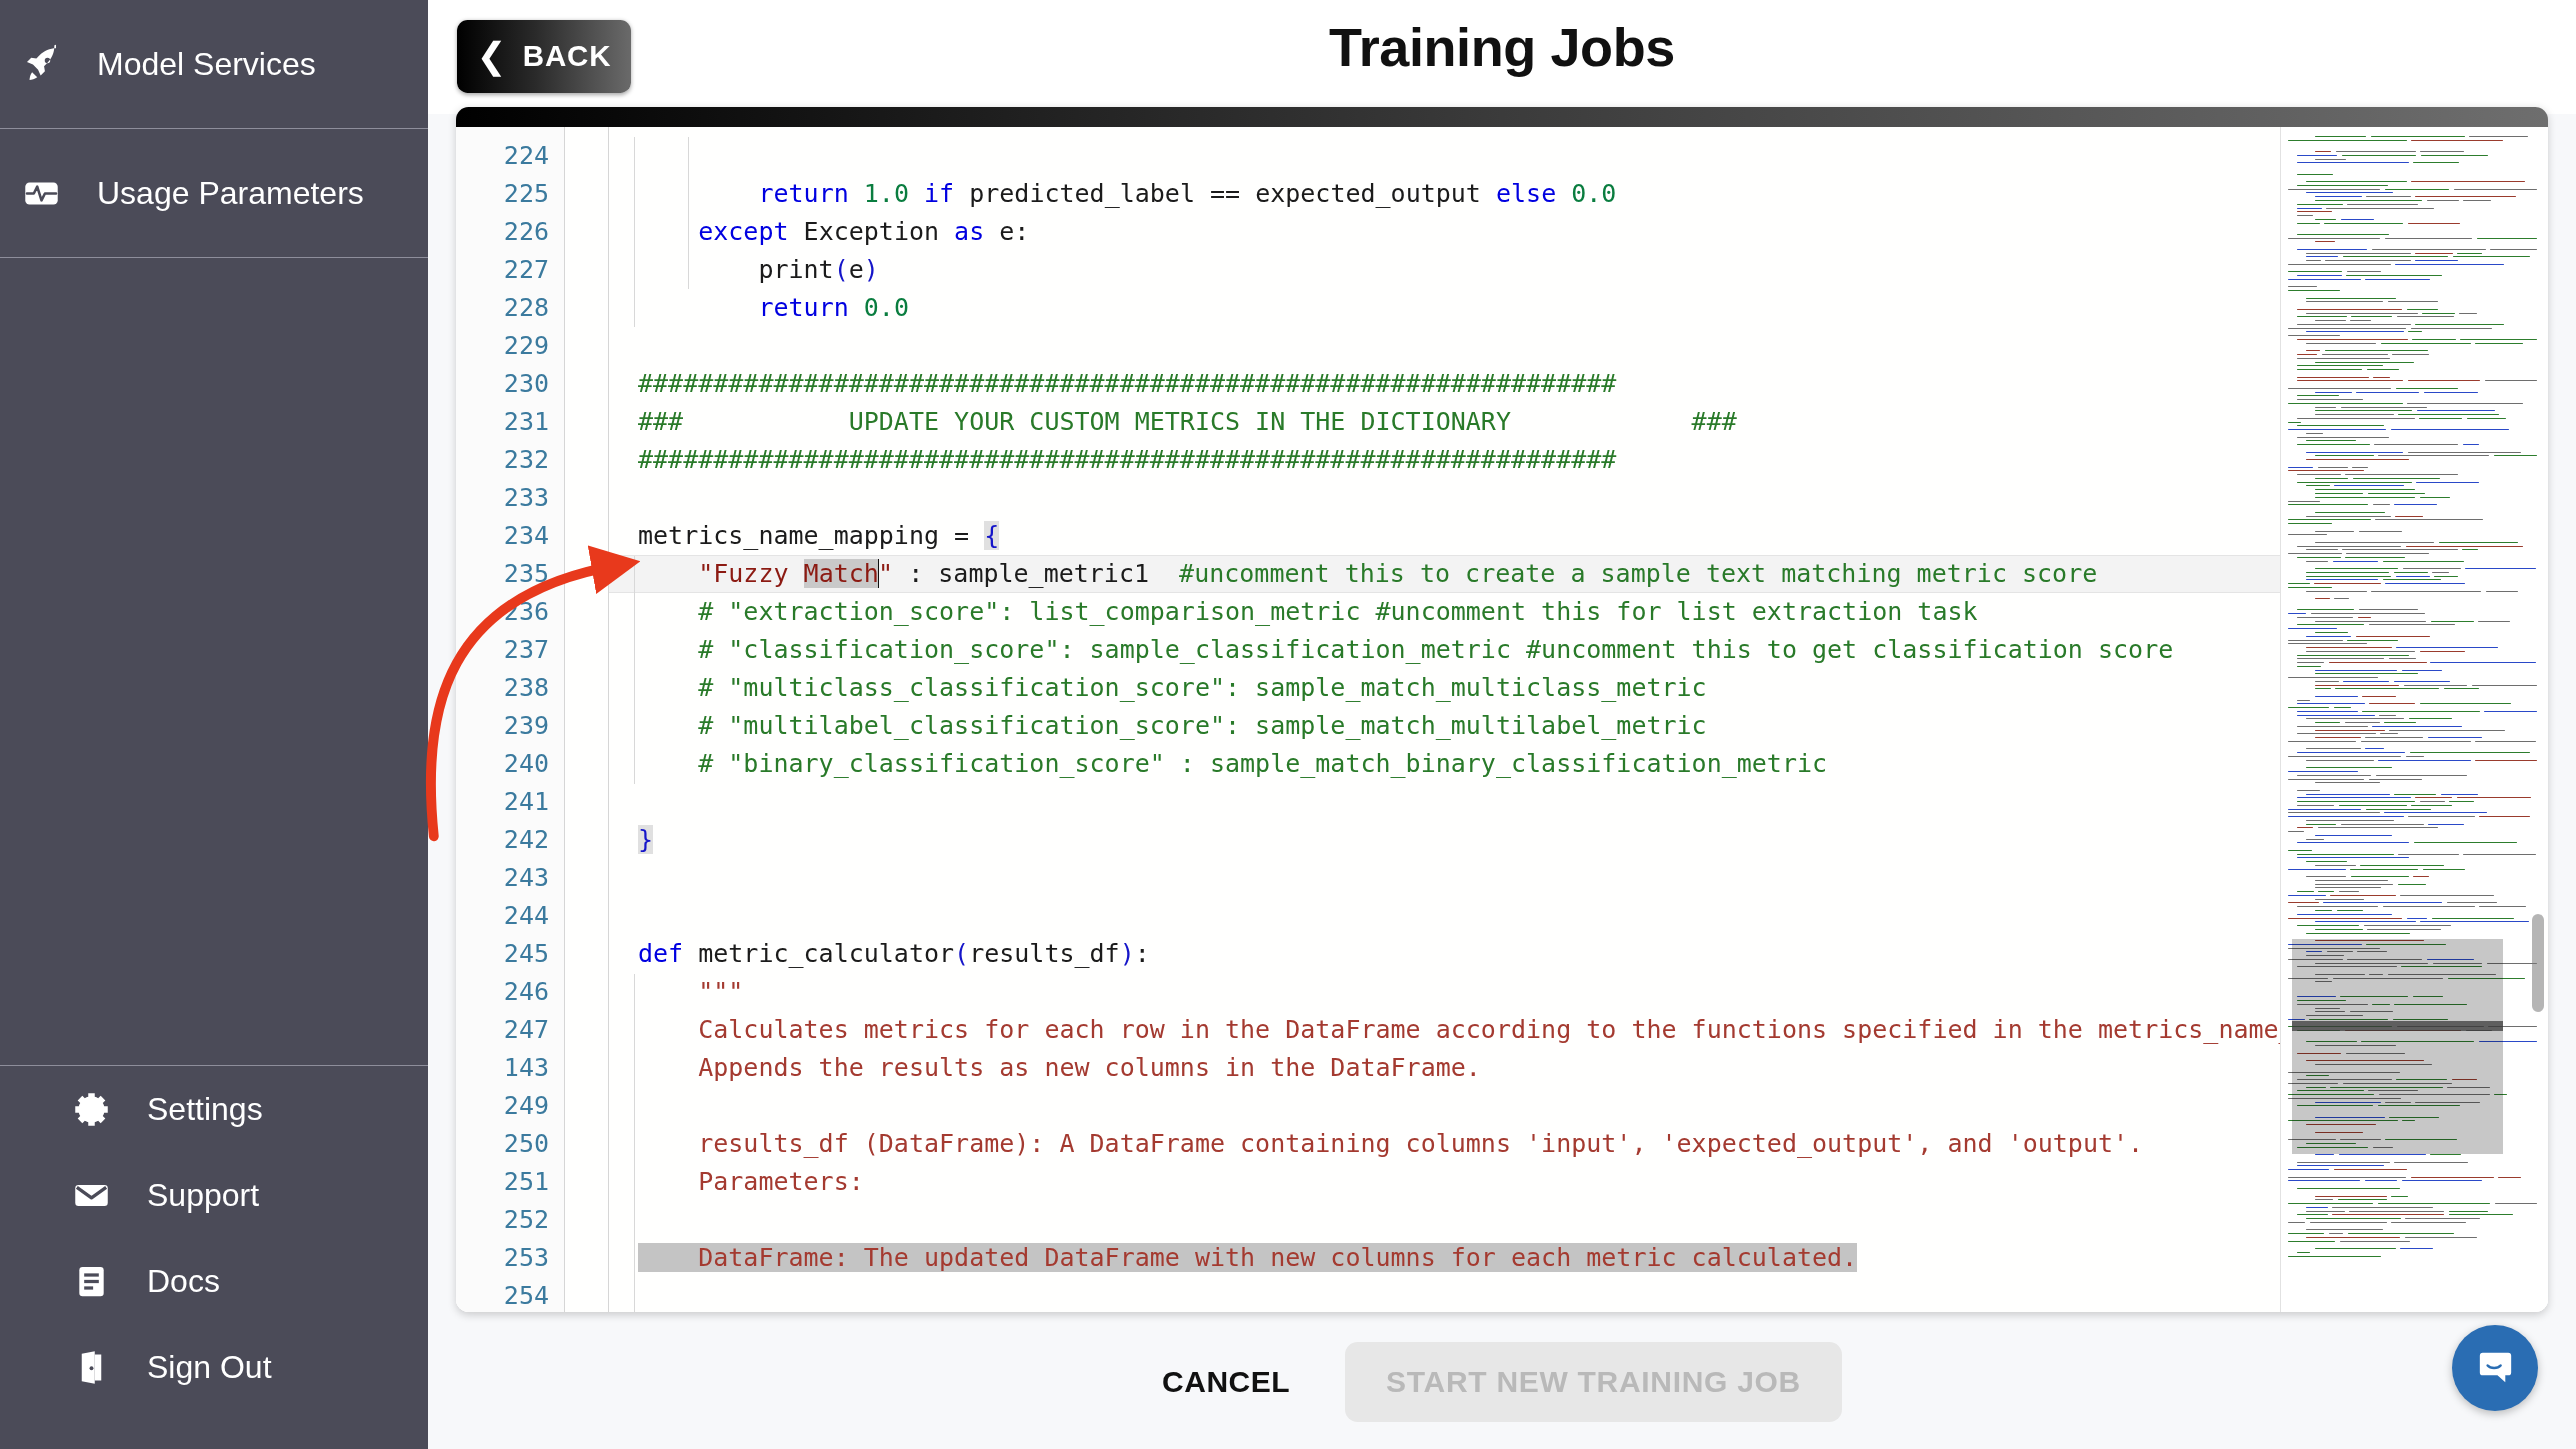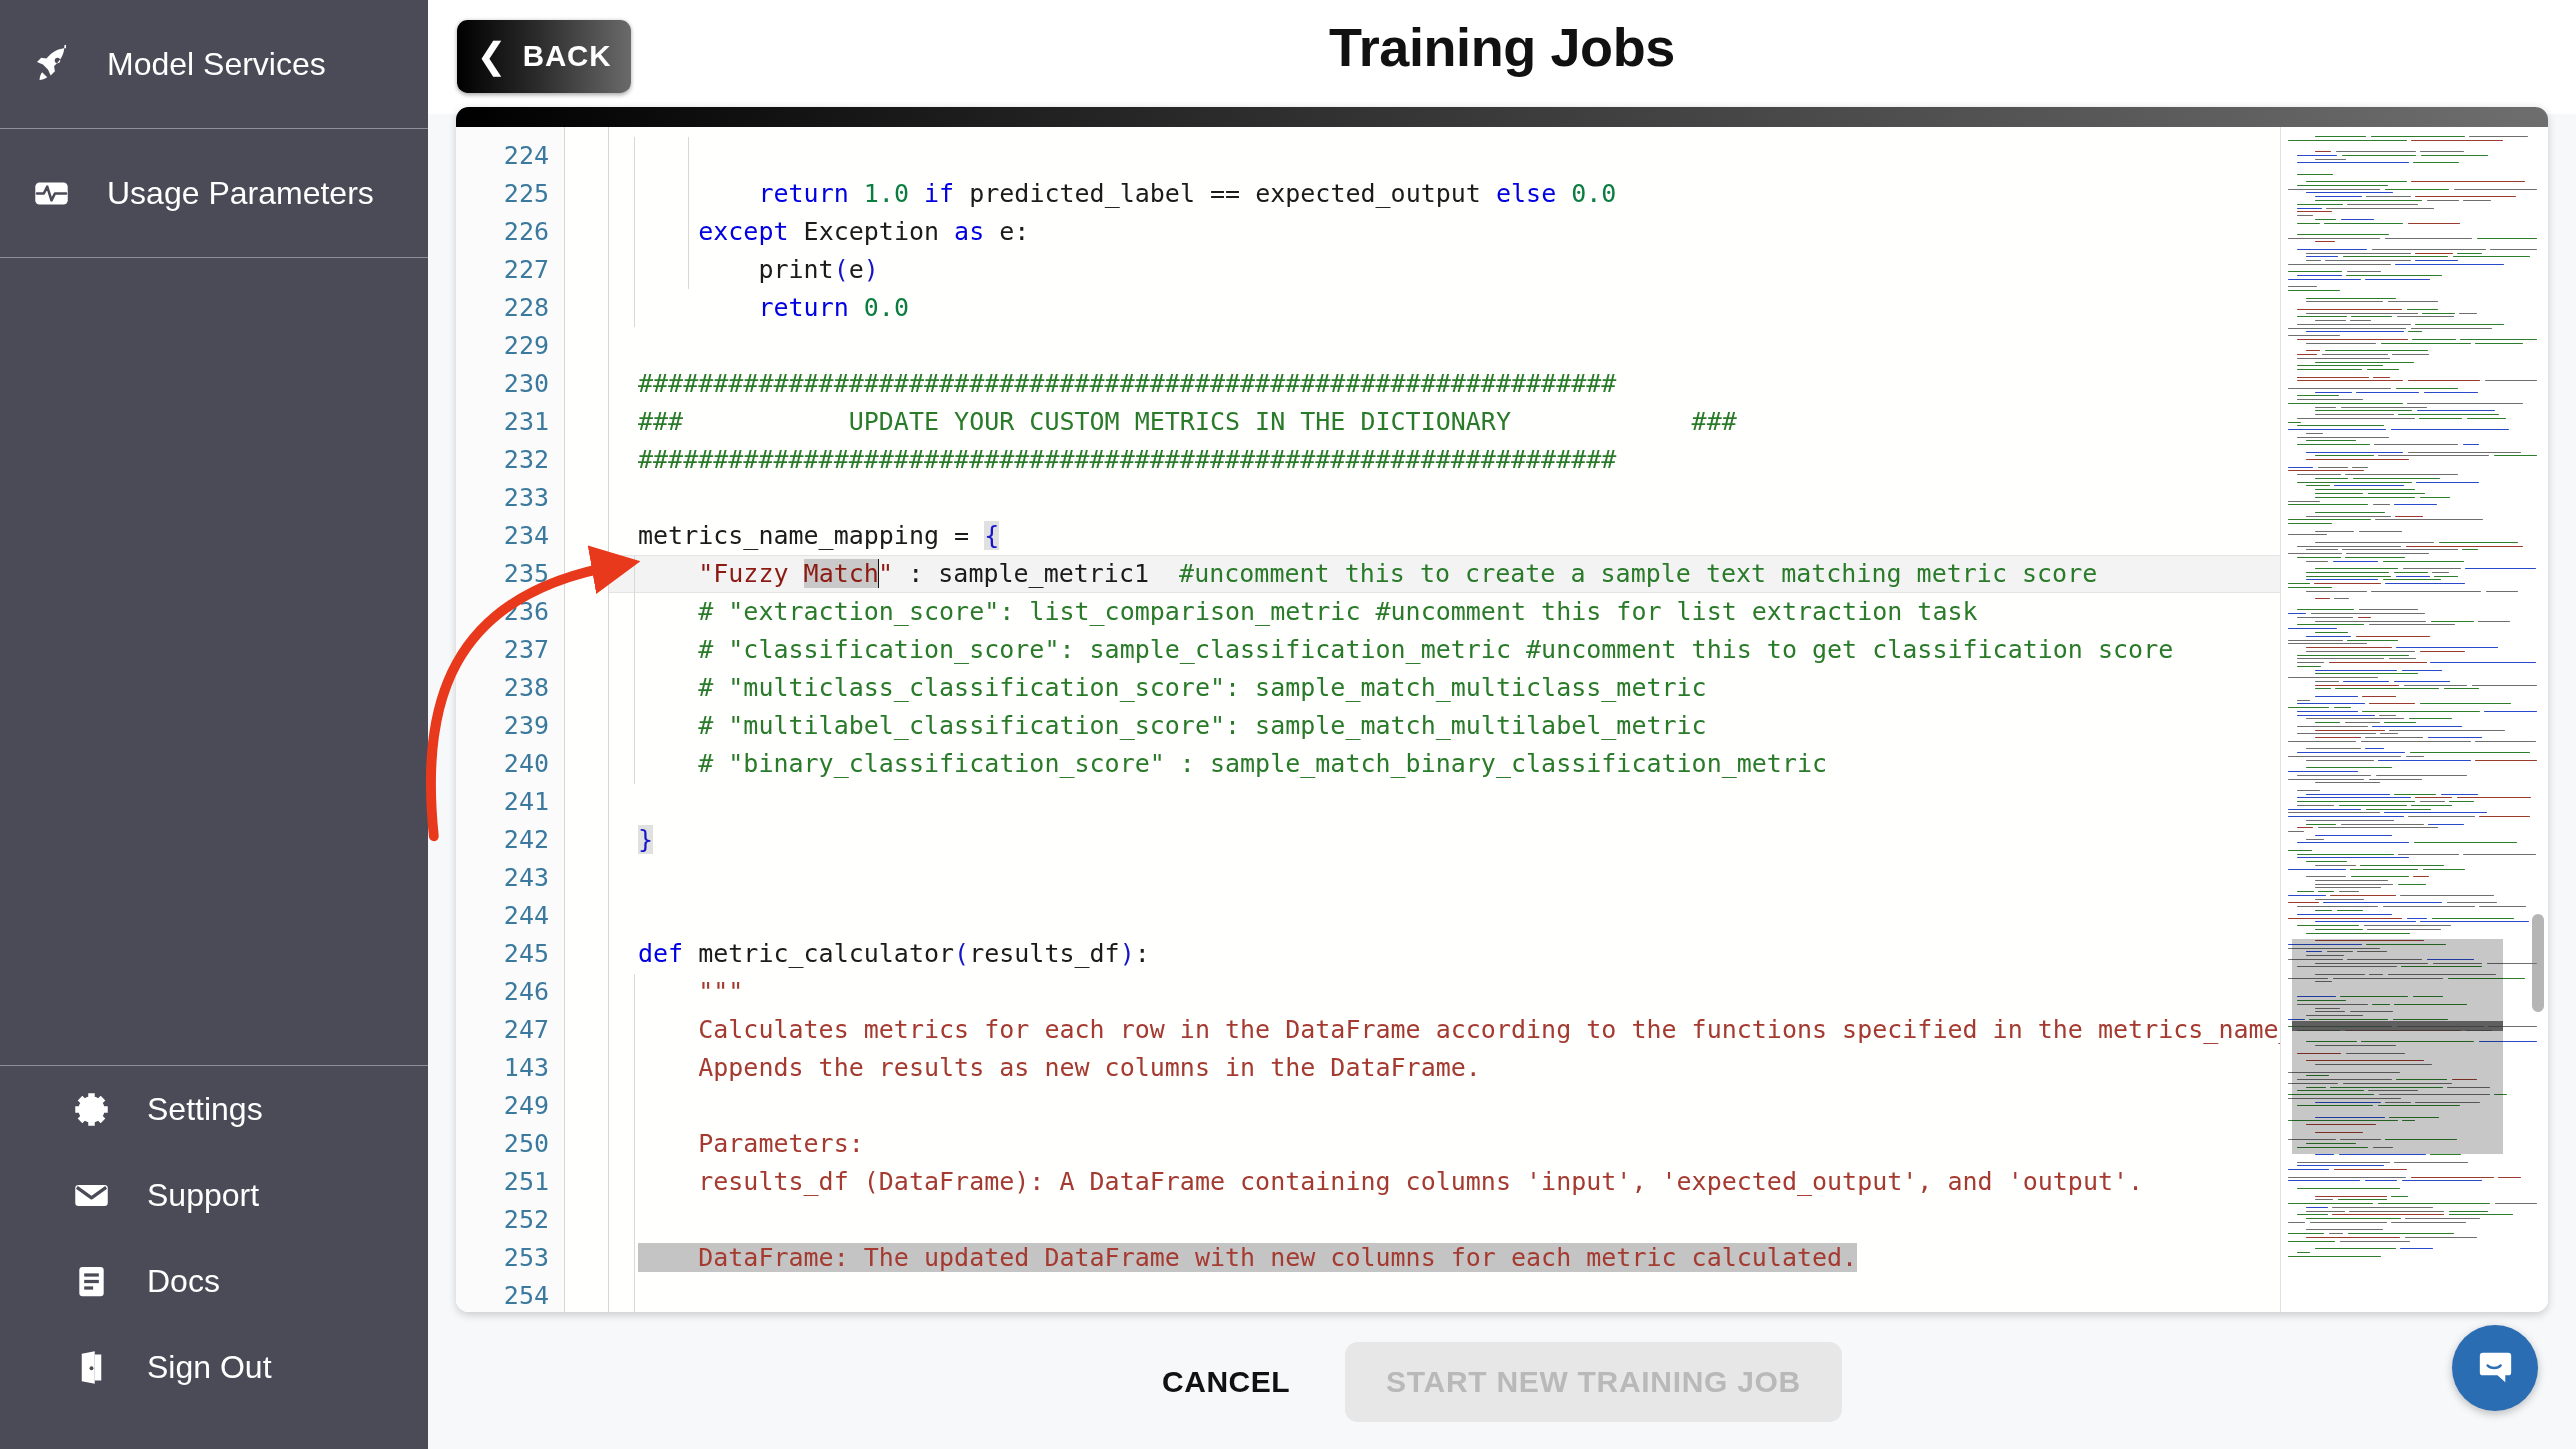--- a/index.html
+++ b/index.html
@@ -28,21 +28,21 @@
   }
   .brand-logo { width: 61px; height: 61px; flex: 0 0 61px; }
   .brand-name {
     color: #ffffff; font-size: 47px; font-weight: bold;
     letter-spacing: -0.4px;
   }
   .nav-top { display: flex; flex-direction: column; }
   .nav-item {
     height: 129px;
     display: flex; align-items: center;
-    padding-left: 30px;
+    padding-left: 20px;
     gap: 34px;
     border-bottom: 1.8px solid #8e8e9b;
     cursor: pointer;
   }
   .nav-item .ico { width: 43px; height: 43px; flex: 0 0 43px; display:flex; align-items:center; justify-content:center;}
   .nav-item .lbl { color: #ffffff; font-size: 32px; }
   .nav-spacer { flex: 1 1 auto; border-bottom: 1.8px solid #8e8e9b; }
   .nav-bottom { display: flex; flex-direction: column; padding-bottom: 39px; padding-left: 40px; }
   .nav-item-b {
     height: 86px;
@@ -357,22 +357,22 @@
             <div class="cl"><span class="cmt">    # "binary_classification_score" : sample_match_binary_classification_metric</span></div>
             <div class="cl"></div>
             <div class="cl"><span class="brace">}</span></div>
             <div class="cl"></div>
             <div class="cl"></div>
             <div class="cl"><span class="kw">def</span> metric_calculator<span class="paren">(</span>results_df<span class="paren">)</span>:</div>
             <div class="cl"><span class="doc">    """</span></div>
             <div class="cl"><span class="doc">    Calculates metrics for each row in the DataFrame according to the functions specified in the metrics_name_m</span></div>
             <div class="cl"><span class="doc">    Appends the results as new columns in the DataFrame.</span></div>
             <div class="cl"><span class="doc"></span></div>
+            <div class="cl"><span class="doc">    results_df (DataFrame): A DataFrame containing columns 'input', 'expected_output', and 'output'.</span></div>
             <div class="cl"><span class="doc">    Parameters:</span></div>
-            <div class="cl"><span class="doc">    results_df (DataFrame): A DataFrame containing columns 'input', 'expected_output', and 'output'.</span></div>
             <div class="cl"><span class="doc"></span></div>
             <div class="cl"><span class="sel-line doc">    DataFrame: The updated DataFrame with new columns for each metric calculated.</span></div>
             <div class="iguide" style="left: 25px; top: 10.7px; height: 190px;"></div>
             <div class="iguide" style="left: 79px; top: 10.7px; height: 152px;"></div>
             <div class="iguide" style="left: 25px; top: 847px; height: 342px;"></div>
             <div class="iguide" style="left: 25px; top: 429px; height: 228px;"></div>
           </div>
         <div id="minimap">
           <div id="minimap-canvas">
               <div class="mm-row" style="background: rgb(45, 125, 45); left: 34px; top: 9px; width: 51px;"></div>

